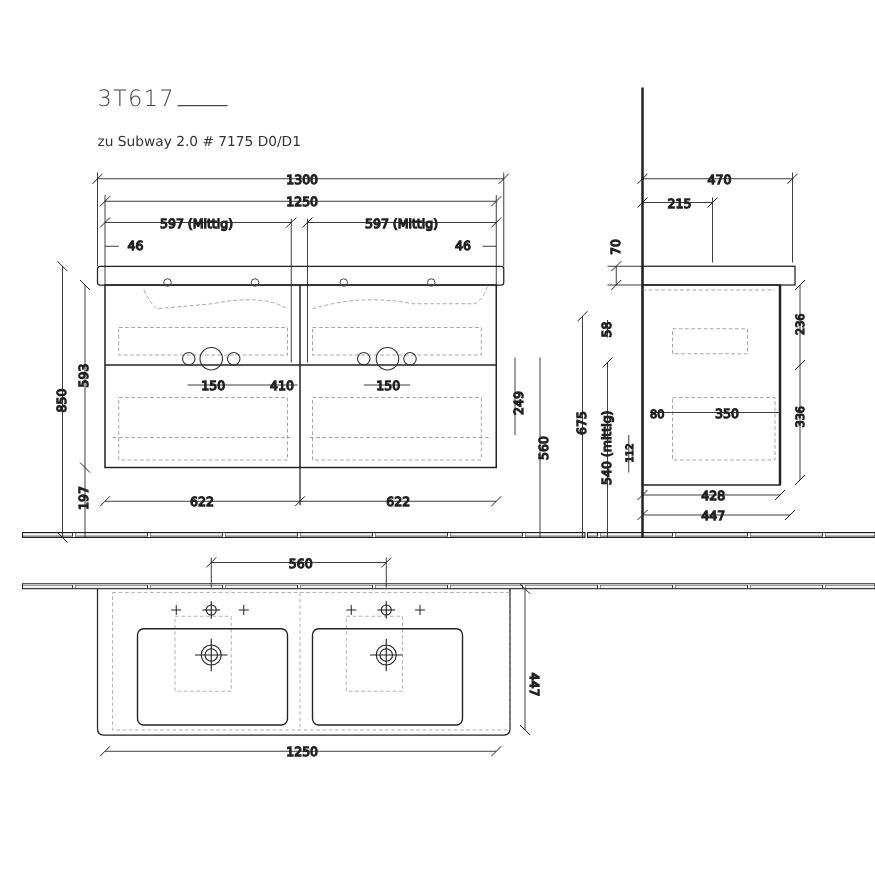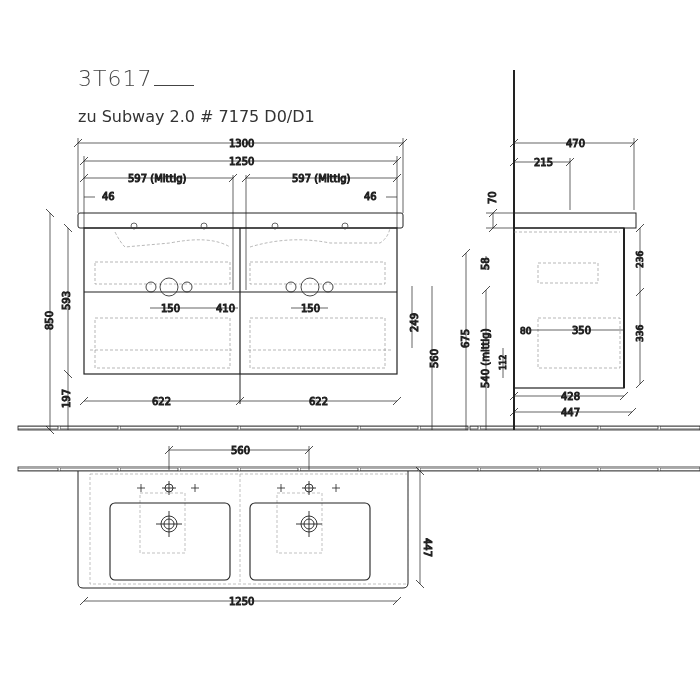--- a/index.html
+++ b/index.html
@@ -1,19 +1,19 @@
 <!DOCTYPE html>
 <html><head>
 <meta charset="utf-8">
 <style>
   html, body { margin:0; padding:0; background:#ffffff; }
   body { width:700px; height:700px; overflow:hidden; position:relative; font-family:"DejaVu Sans", sans-serif; }
-  .title { position:absolute; left:78px; top:66px; font-size:22px; color:#444; letter-spacing:1px; font-weight:300; }
+  .title { position:absolute; left:78px; top:66px; font-size:18px; color:#444; letter-spacing:1px; font-weight:300; }
   .title-line { display:inline-block; width:40px; border-bottom:1px solid #444; margin-left:2px; height:18px; vertical-align:baseline; }
-  .subtitle { position:absolute; left:78px; top:107px; font-size:16px; color:#333; }
+  .subtitle { position:absolute; left:78px; top:107px; font-size:11px; color:#333; }
   svg { position:absolute; left:0; top:0; }
   svg text { font-family:"DejaVu Sans", sans-serif; font-size:10px; fill:#222; }
 </style>
 </head>
 <body>
 
 <div class="title"><span>3T617</span><span class="title-line"></span></div>
 <div class="subtitle">zu Subway 2.0 # 7175 D0/D1</div>
 
 <svg width="700" height="700" viewBox="0 0 700 700">

